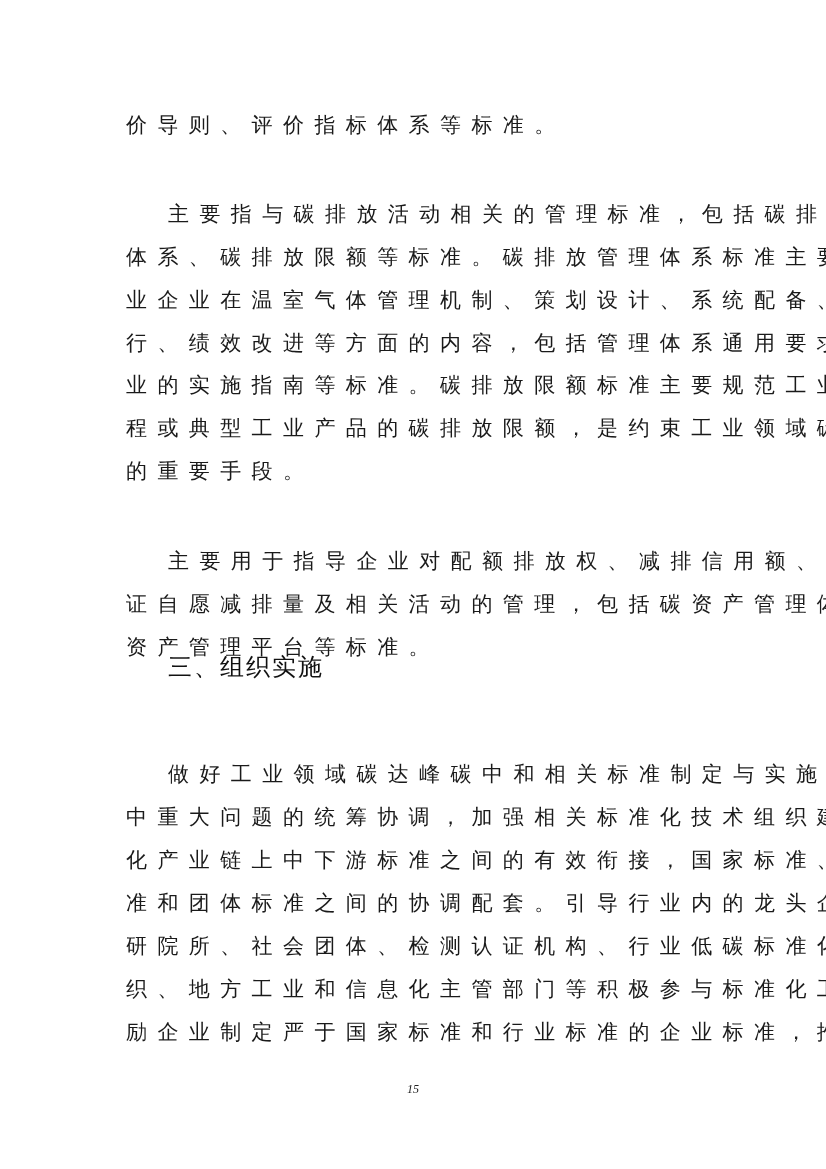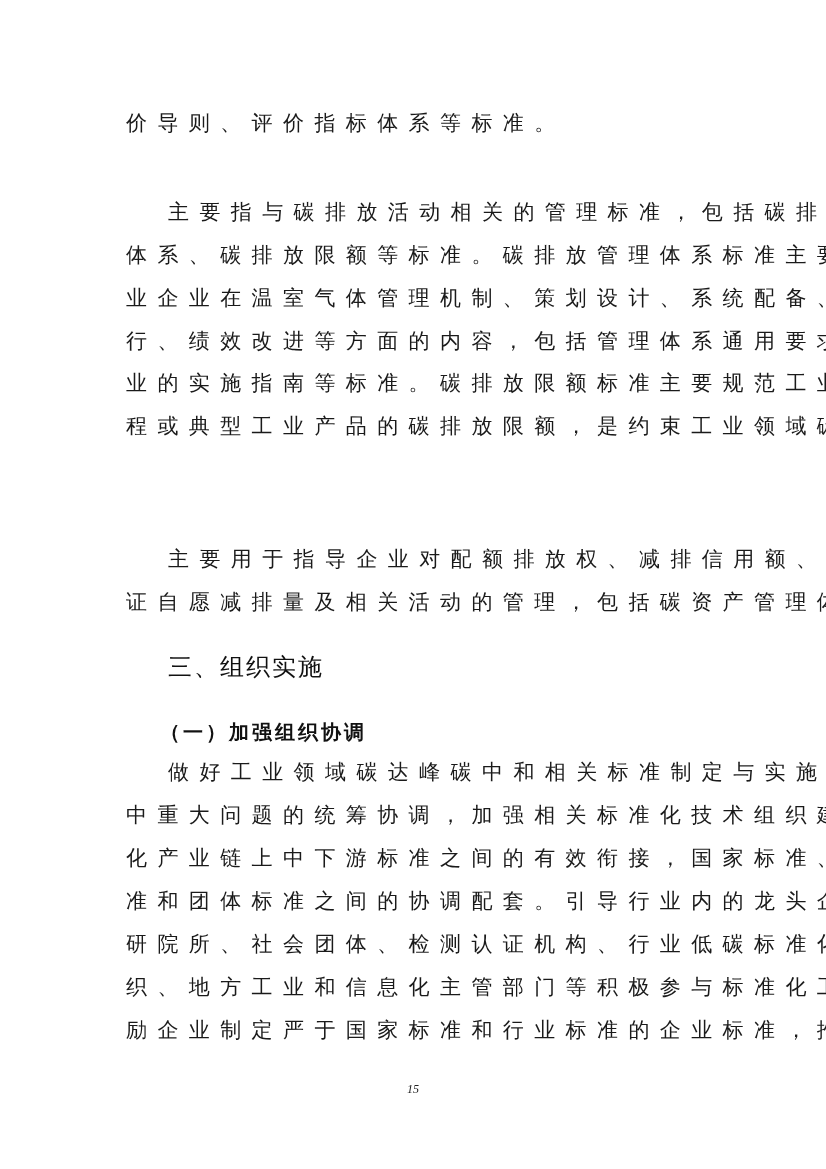--- a/index.html
+++ b/index.html
@@ -1,44 +1,45 @@
 <!DOCTYPE html>
 <html><head>
 <meta charset="utf-8">
 <style>
   html, body { margin: 0; padding: 0; background: #ffffff; }
   body { width: 826px; height: 1169px; position: relative; overflow: hidden;
          font-family: "DejaVu Serif", "Liberation Serif", serif; color: #1a1a1a; }
   .page { position: absolute; left: 0; top: 0; width: 826px; height: 1169px; }
   .line { position: absolute; left: 126px; width: 590px; font-size: 21px;
-          letter-spacing: 10.4px; white-space: nowrap; line-height: 26px; font-family: Liberation Mono, monospace; }
+          letter-spacing: 10.4px; white-space: nowrap; line-height: 26px; }
   .indent { left: 168px; }
   .h1 { position: absolute; left: 168px; font-family: "DejaVu Sans", "Liberation Sans", sans-serif;
         font-size: 24px; letter-spacing: 2px; white-space: nowrap; line-height: 30px; color: #111; }
   .h2 { position: absolute; left: 160px; font-family: "DejaVu Sans", "Liberation Sans", sans-serif;
         font-weight: bold; font-size: 20px; letter-spacing: 3px; white-space: nowrap; line-height: 26px; color: #111; }
   .sub { position: absolute; left: 168px; font-size: 21px; letter-spacing: 4px; white-space: nowrap; line-height: 26px; }
   .pagenum { position: absolute; left: 0; width: 826px; text-align: center; top: 1082px;
              font-family: "Liberation Serif", serif; font-size: 12px; color: #222; font-style: italic; }
 </style>
 </head>
 <body>
 
 <div class="page">
   <div class="line" style="top:112px">价导则、评价指标体系等标准。</div>
   <div class="line indent" style="top:201px; width:548px;">主要指与碳排放活动相关的管理标准，包括碳排放管理</div>
   <div class="line" style="top:244px">体系、碳排放限额等标准。碳排放管理体系标准主要规范工</div>
   <div class="line" style="top:287px">业企业在温室气体管理机制、策划设计、系统配备、实施运</div>
   <div class="line" style="top:330px">行、绩效改进等方面的内容，包括管理体系通用要求、分行</div>
   <div class="line" style="top:372px">业的实施指南等标准。碳排放限额标准主要规范工业生产过</div>
   <div class="line" style="top:415px">程或典型工业产品的碳排放限额，是约束工业领域碳排放量</div>
+  <div class="line" style="top:458px">的重要手段。</div>
   <div class="line indent" style="top:548px">主要用于指导企业对配额排放权、减排信用额、国家核</div>
   <div class="line" style="top:591px">证自愿减排量及相关活动的管理，包括碳资产管理体系、碳</div>
+  <div class="line" style="top:634px">资产管理平台等标准。</div>
   <div class="h1" style="top:652px">三、组织实施</div>
-  <div class="h2" style="top:719px">（一）加强组织协调</div>
   <div class="line indent" style="top:761px">做好工业领域碳达峰碳中和相关标准制定与实施过程</div>
   <div class="line" style="top:804px">中重大问题的统筹协调，加强相关标准化技术组织建设，强</div>
   <div class="line" style="top:847px">化产业链上中下游标准之间的有效衔接，国家标准、行业标</div>
   <div class="line" style="top:890px">准和团体标准之间的协调配套。引导行业内的龙头企业、科</div>
   <div class="line" style="top:933px">研院所、社会团体、检测认证机构、行业低碳标准化技术组</div>
   <div class="line" style="top:976px">织、地方工业和信息化主管部门等积极参与标准化工作，鼓</div>
   <div class="line" style="top:1019px">励企业制定严于国家标准和行业标准的企业标准，推动企业</div>
   <div class="pagenum">15</div>
 </div>
 

